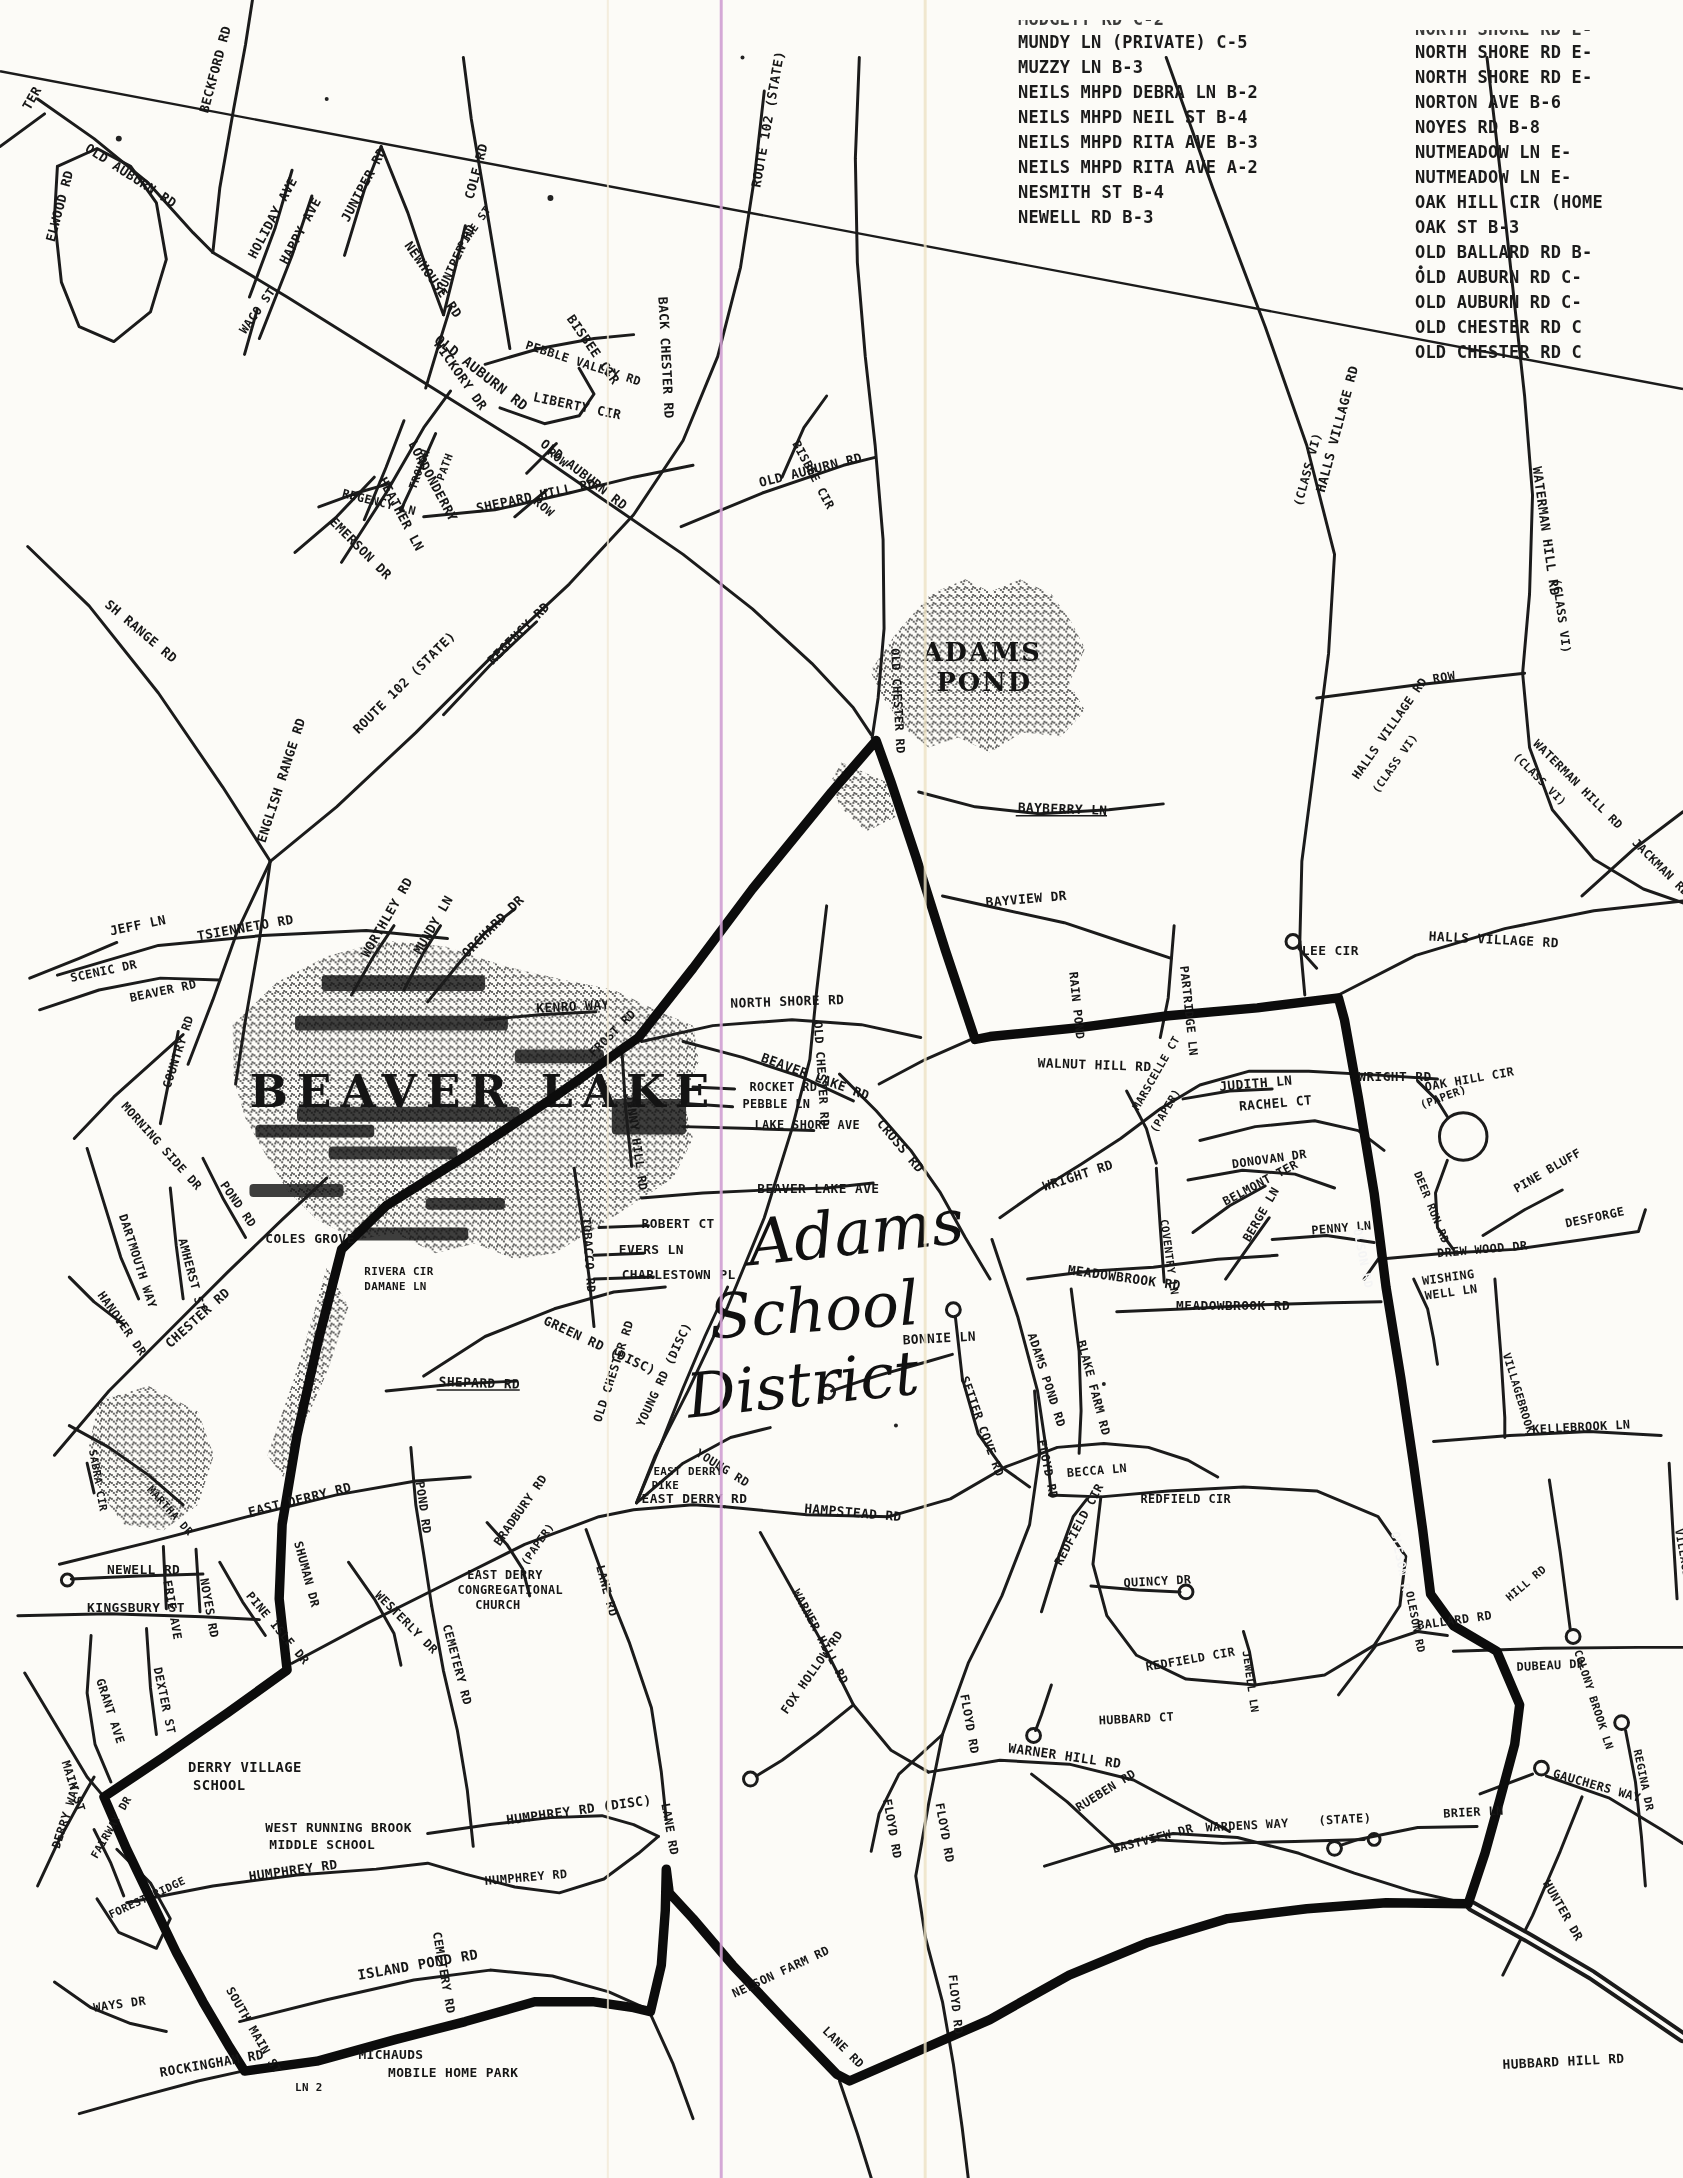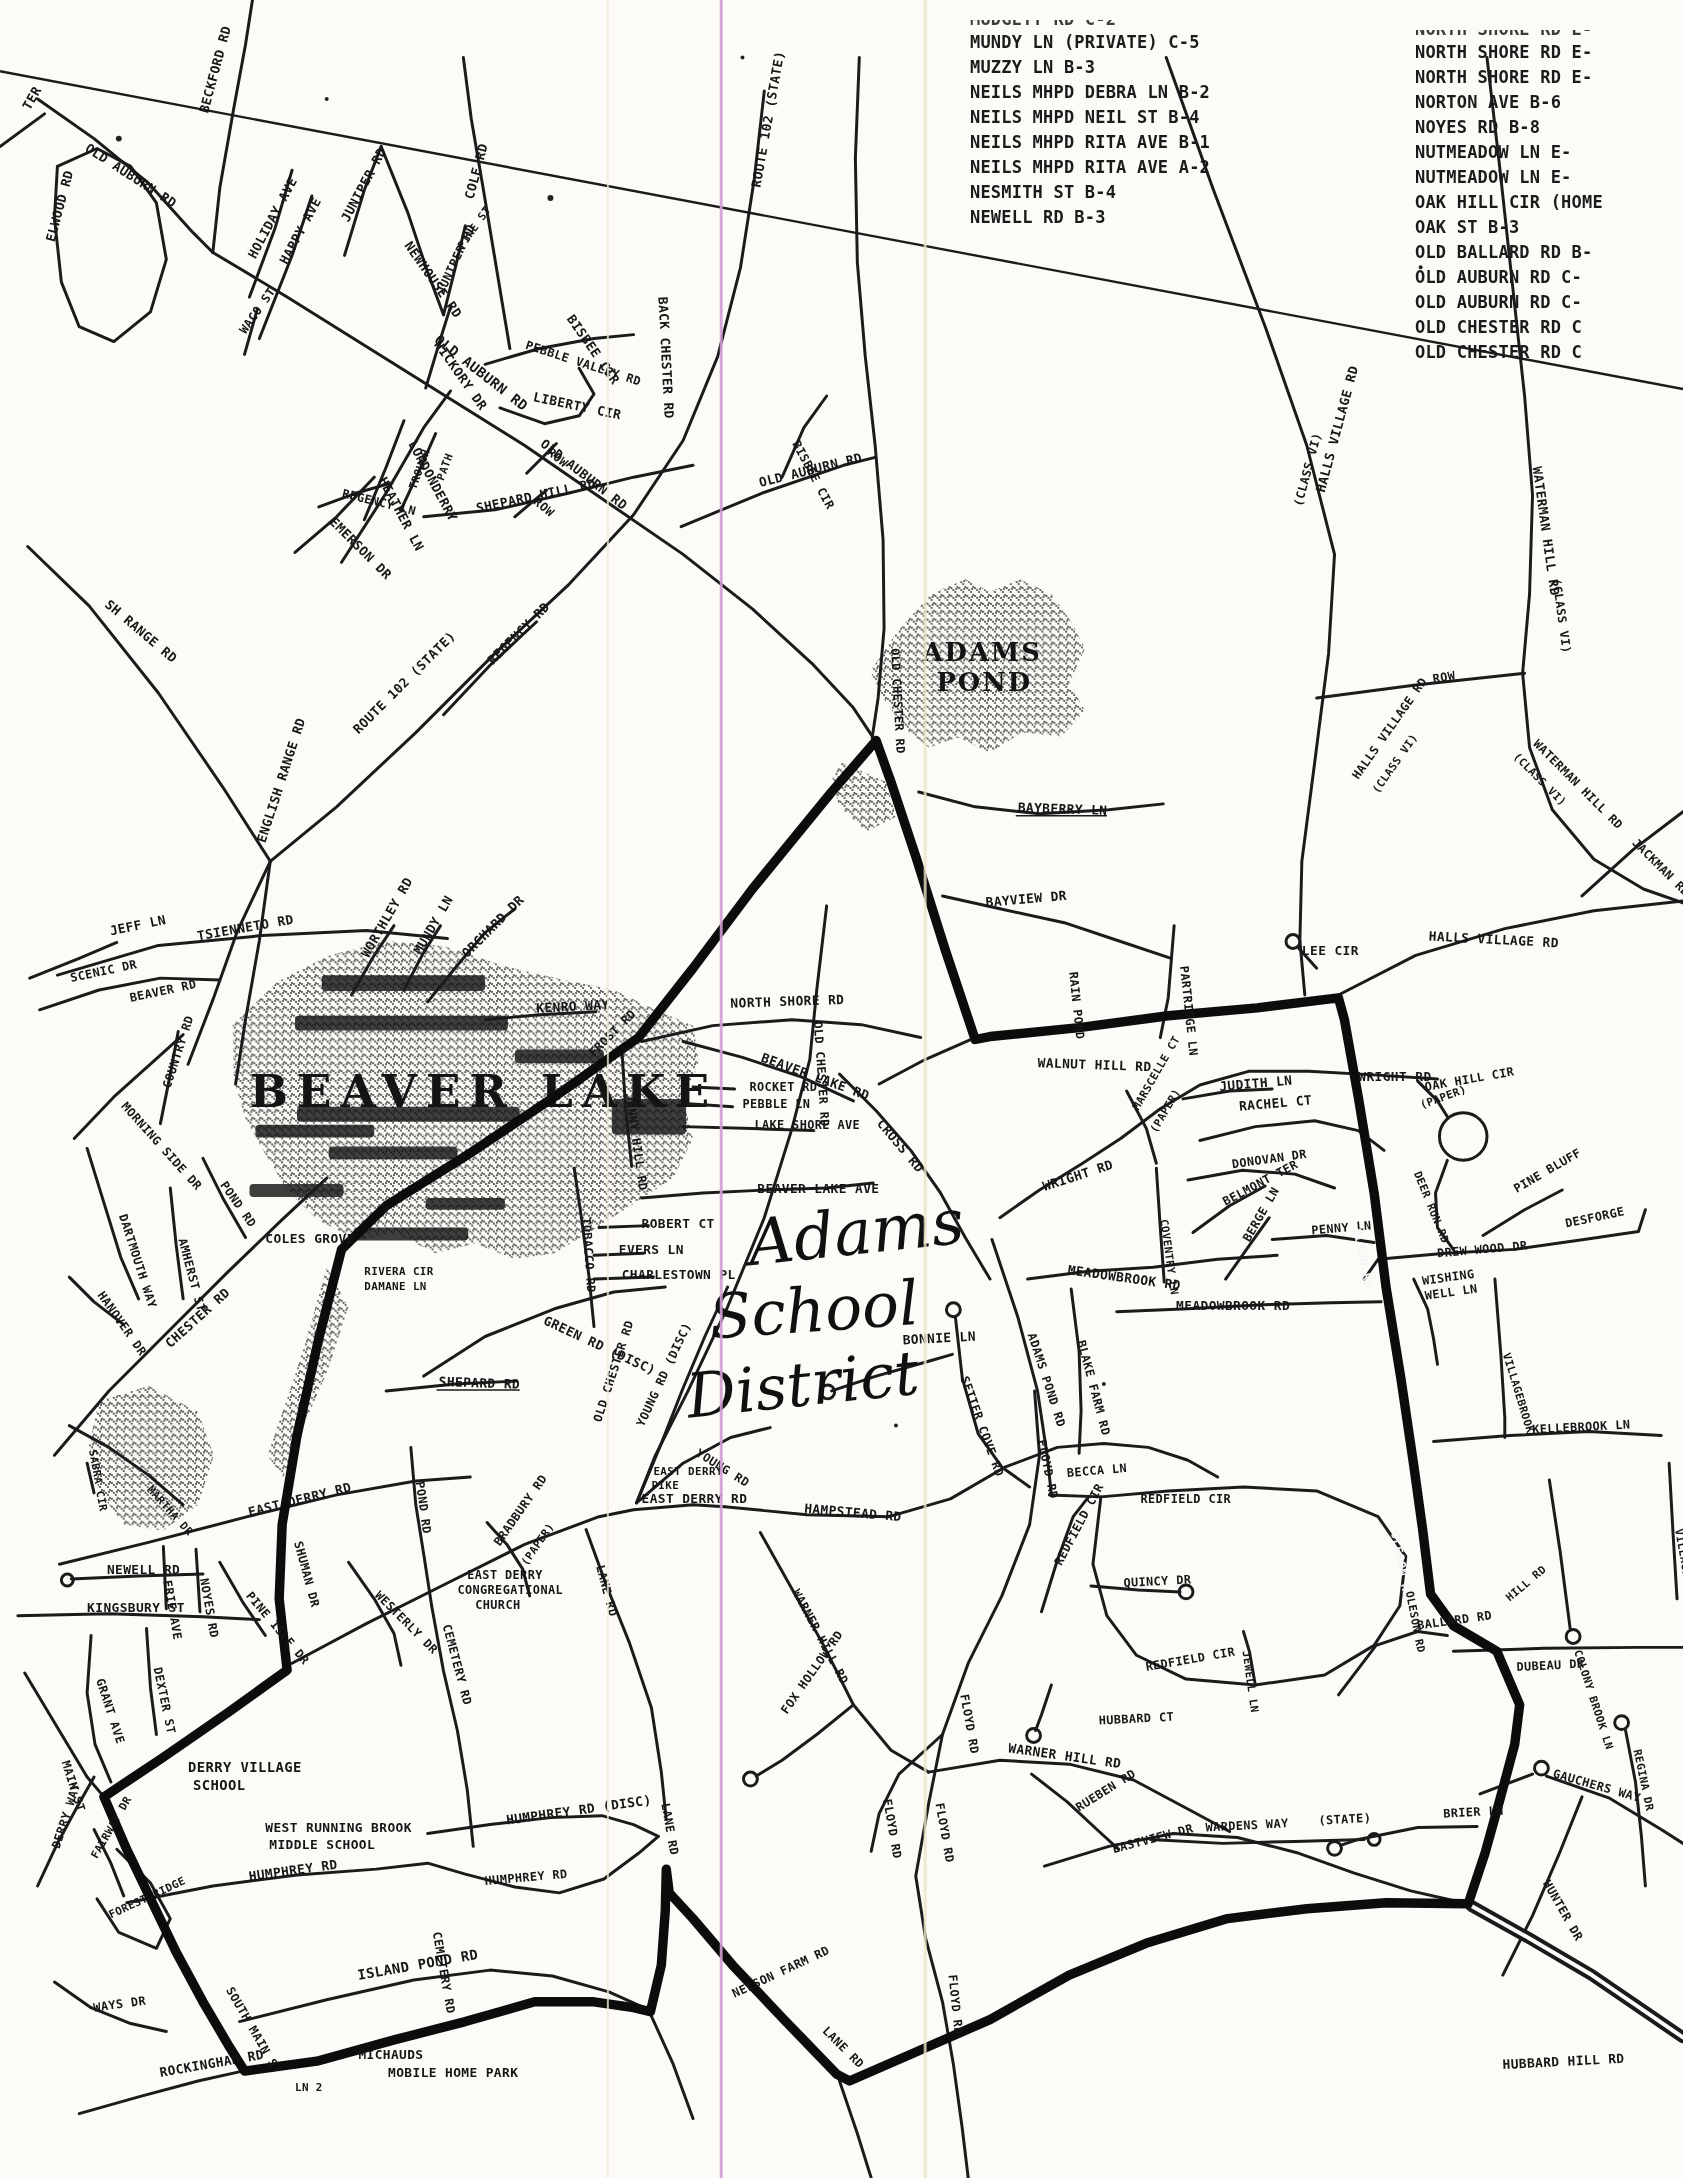--- a/index.html
+++ b/index.html
@@ -4,21 +4,21 @@
 <style>
   html,body{margin:0;padding:0;background:#e8e8e8;}
   .page{position:relative;width:1683px;height:2178px;background:#fcfbf7;overflow:hidden;
         font-family:"DejaVu Sans Mono",monospace;}
   #map-svg{position:absolute;left:0;top:0;width:1683px;height:2178px;}
   .index-col{position:absolute;z-index:6;color:#1b1b1b;font-weight:bold;font-size:17px;
              letter-spacing:0.2px;white-space:nowrap;}
   .index-line{height:25px;line-height:25px;}
   .index-line.clipped{height:10px;overflow:hidden;}
   .index-line.clipped span{display:block;margin-top:-13px;opacity:.85;}
-  #col-left{left:970px;top:20px;}
+  #col-left{left:1018px;top:20px;}
   #col-right{left:1415px;top:30px;width:220px;overflow:hidden;}
 </style>
 </head>
 <body>
 
 <div class="page">
   <svg id="map-svg" viewBox="0 0 1700 2200" xmlns="http://www.w3.org/2000/svg">
       <defs>
         <pattern id="stip" width="8" height="8" patternUnits="userSpaceOnUse">
           <circle cx="1" cy="2" r="0.9" fill="#222"></circle>
@@ -421,21 +421,21 @@
       <rect x="613" y="0" width="2" height="2200" fill="#f1ead6" opacity="0.8"></rect>
     </svg>
   <div class="index-col" id="col-left">
       <div class="index-line clipped">
         <span>MUDGETT RD C-2</span>
       </div>
       <div class="index-line"><span>MUNDY LN (PRIVATE) C-5</span></div>
       <div class="index-line"><span>MUZZY LN B-3</span></div>
       <div class="index-line"><span>NEILS MHPD DEBRA LN B-2</span></div>
       <div class="index-line"><span>NEILS MHPD NEIL ST B-4</span></div>
-      <div class="index-line"><span>NEILS MHPD RITA AVE B-1</span></div>
+      <div class="index-line"><span>NEILS MHPD RITA AVE B-3</span></div>
       <div class="index-line"><span>NEILS MHPD RITA AVE A-2</span></div>
       <div class="index-line"><span>NESMITH ST B-4</span></div>
       <div class="index-line"><span>NEWELL RD B-3</span></div>
     </div>
   <div class="index-col" id="col-right">
       <div class="index-line clipped">
         <span>NORTH SHORE RD E-</span>
       </div>
       <div class="index-line"><span>NORTH SHORE RD  E-</span></div>
       <div class="index-line"><span>NORTH SHORE RD  E-</span></div>

